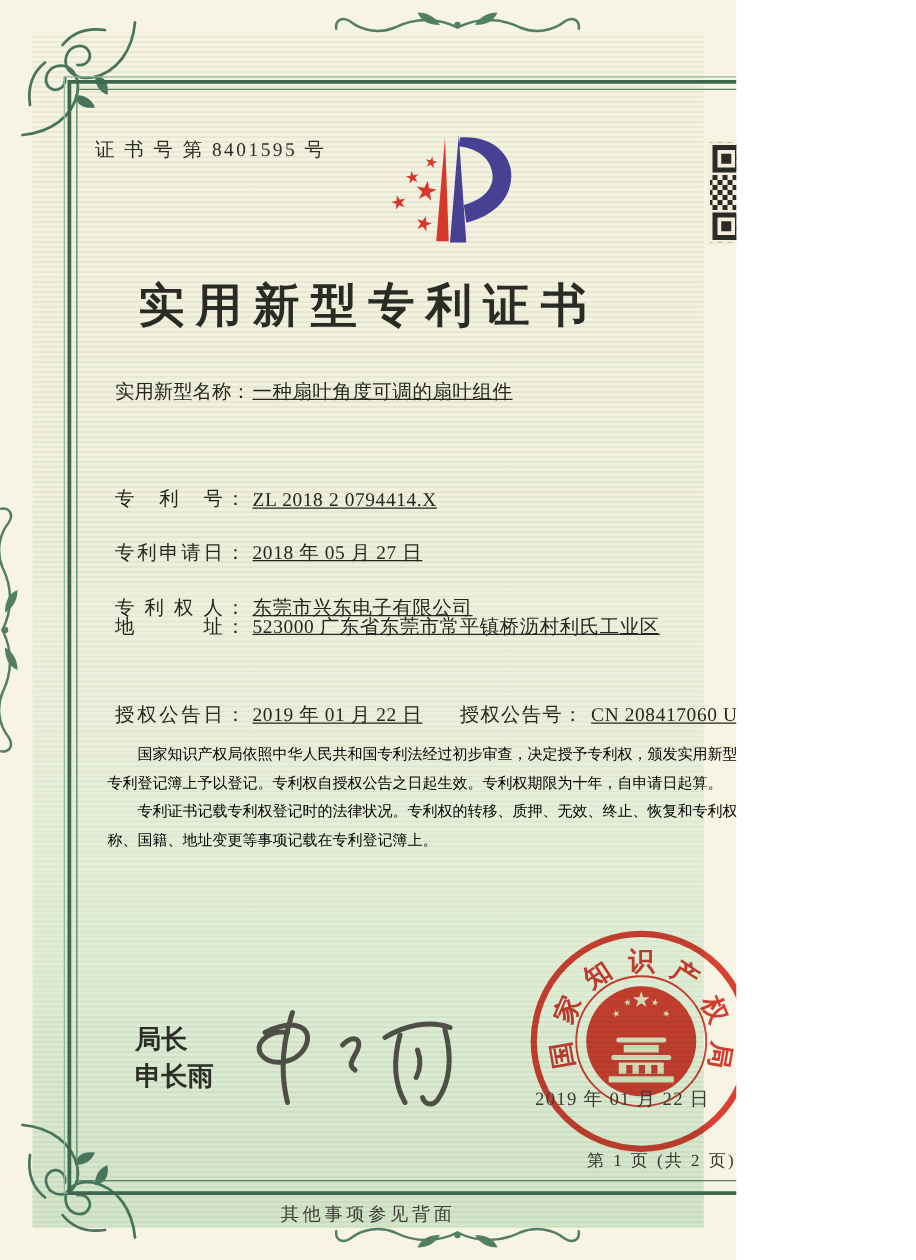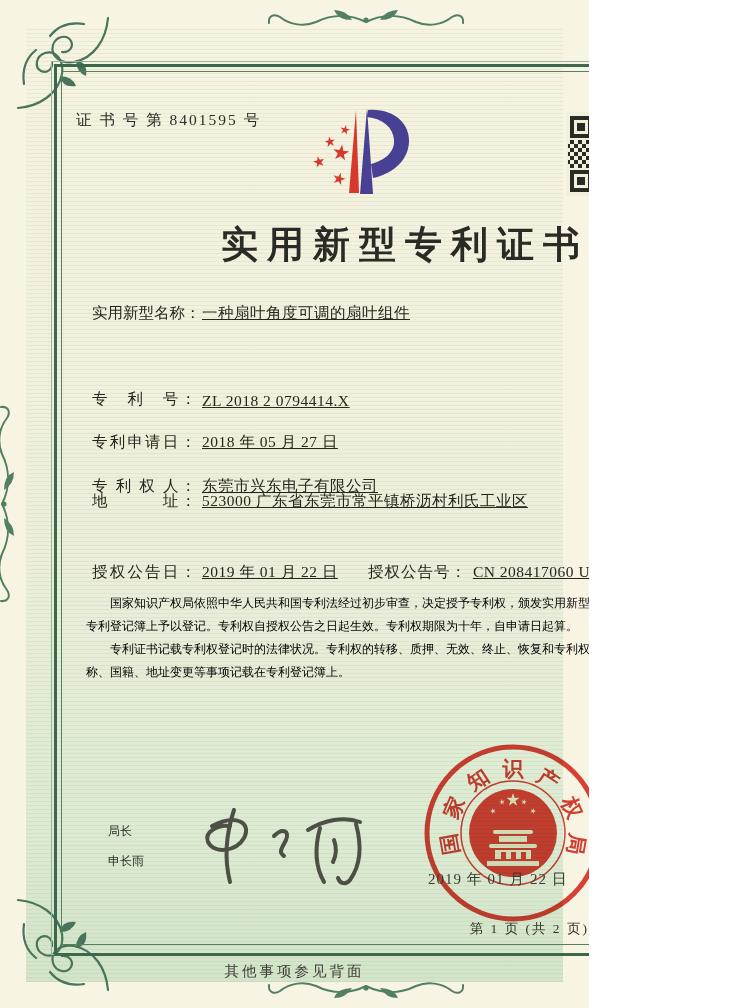--- a/index.html
+++ b/index.html
@@ -22,37 +22,37 @@
   .frame-outer{position:absolute; left:51px; top:61px; width:638px; height:892px; border:1px solid #93b89d;}
   .frame-mid  {position:absolute; left:54px; top:64px; width:632px; height:886px; border:3px solid #3d684d;}
   .frame-in   {position:absolute; left:61px; top:71px; width:618px; height:872px; border:1px solid #55815f;}
 
   .ornaments{position:absolute; inset:0; pointer-events:none;}
 
   .cert-no{position:absolute; left:76px; top:110px; font-size:15.5px; letter-spacing:2px; color:#2c2c26;}
   .logo{position:absolute; left:288px; top:100px;}
   .qr{position:absolute; left:566px; top:112px;}
   .title{
-    position:absolute; left:0; top:220px; width:100%; text-align:right;
+    position:absolute; left:0; top:220px; width:100%; text-align:center;
     font-size:37px; font-weight:700; letter-spacing:9px; color:#2b2b26; white-space:nowrap;
   }
   .row{position:absolute; left:92px; font-size:15.5px; white-space:nowrap; color:#26261f;}
   .flabel{
     display:inline-block; width:104px; text-align:justify; text-align-last:justify;
     vertical-align:bottom;
   }
   .fvalue{margin-left:6px; letter-spacing:.5px;text-decoration:underline;}
   .grant2{margin-left:30px;}
   .grant2 .glabel{letter-spacing:1px;}
   .paras{
     position:absolute; left:86px; top:592px; width:576px;
     font-size:12px; line-height:1.92; color:#000000; text-align:justify;
   }
   .paras p{margin:0; text-indent:2em;}
-  .signer{position:absolute; left:108px; top:816px; font-size:12px; color:#2e2e28; line-height:30px;}
+  .signer{position:absolute; left:108px; top:816px; font-size:21px; color:#2e2e28; line-height:30px;font-weight:bold;}
   .signature{position:absolute; left:178px; top:796px;}
   .seal{position:absolute; left:418px; top:738px; mix-blend-mode:multiply; opacity:.93;}
   .seal-date{
     position:absolute; left:428px; top:870px; font-size:15px; letter-spacing:1px;
     color:#3a3a32; z-index:5; white-space:nowrap;
   }
   .page-indicator{
     position:absolute; left:0; top:920px; width:100%; text-align:right;
     font-size:13.5px; letter-spacing:2px; color:#33332c;
   }

